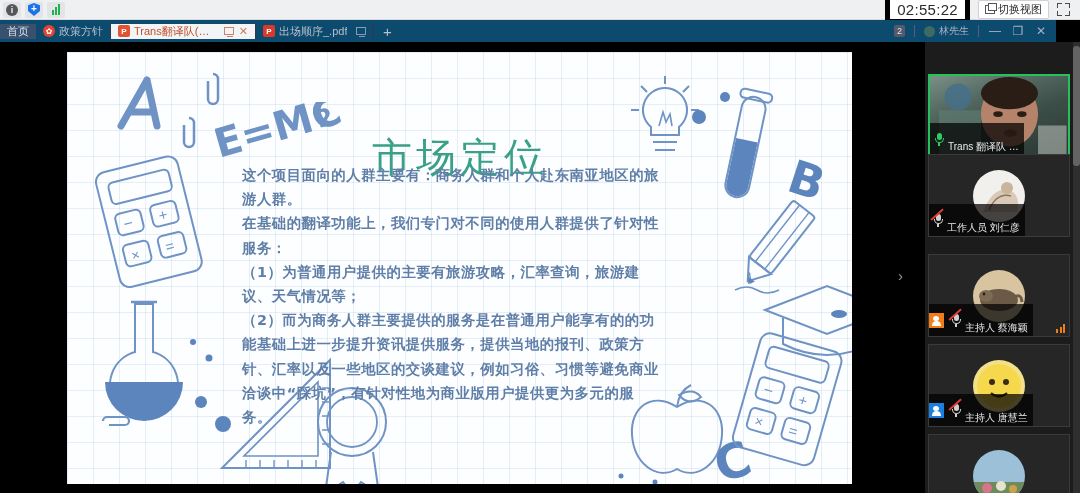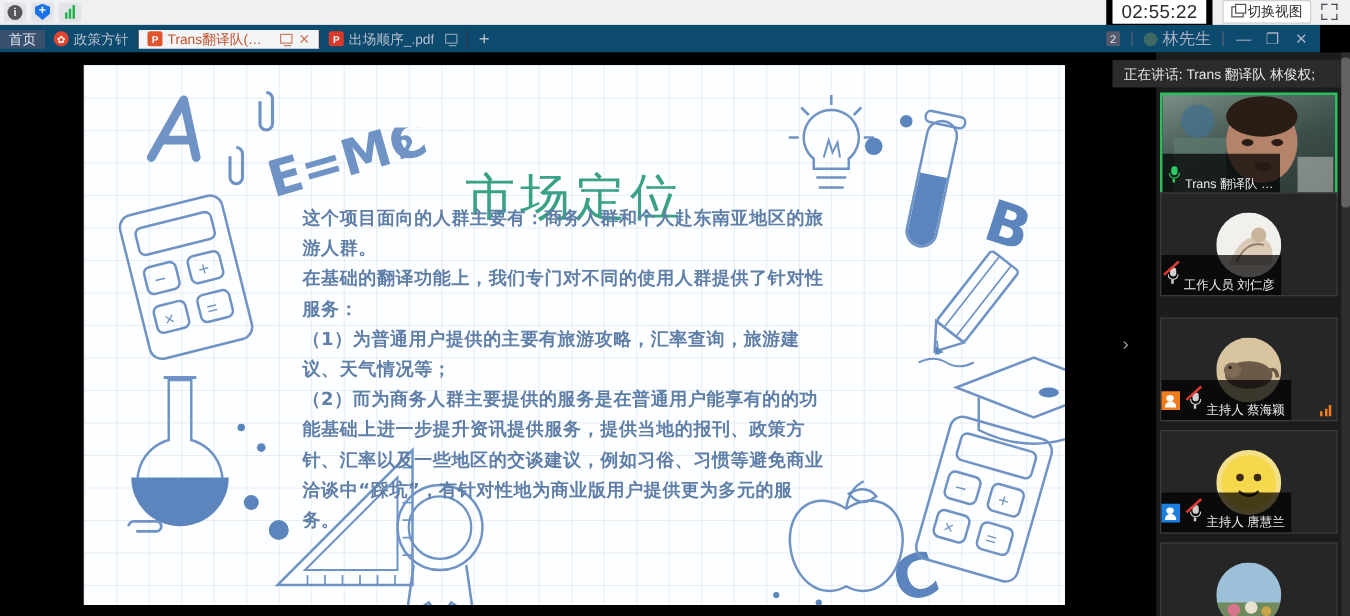--- a/index.html
+++ b/index.html
@@ -81,21 +81,21 @@
   .ico-cast { width:10px; height:8px; border:1px solid currentColor; position: relative; opacity:.7; }
   .ico-cast::after{content:"";position:absolute;left:2px;bottom:-3px;width:6px;height:1px;background:currentColor;}
   .ico-x { font-size: 11px; opacity: .75; }
   .tab-plus { width: 26px; color: #b9bfcd; font-size: 15px; display: flex; align-items: center; justify-content: center; }
 
   .tabstrip-right { margin-left: auto; display: flex; align-items: center; gap: 9px; padding-right: 8px; color: #b9bfcd; }
   .badge-num {
     background: #545a6c; color: #dfe3ec; font-size: 9px; border-radius: 2px; padding: 0 3px; line-height: 12px;
   }
   .vsep { width:1px; height:12px; background:#5a6073; }
-  .user-chip { display:flex; align-items:center; gap:4px; font-size:13px; color:#aab0c0; }
+  .user-chip { display:flex; align-items:center; gap:4px; font-size:10px; color:#aab0c0; }
   .avatar-dot { width: 11px; height: 11px; border-radius: 50%; background: #3f6a64; }
   .wc { font-size: 12px; color: #aab0c0; width: 14px; text-align: center; }
 
   
   .stage { position: absolute; left: 0; top: 42px; width: 925px; height: 451px; background: #000; }
   .slide {
     position: absolute; left: 67px; top: 10px; width: 785px; height: 432px;
     background: #fdfeff; overflow: hidden;
     background-image:
       linear-gradient(to right, rgba(150,180,215,.22) 1px, transparent 1px),
@@ -367,21 +367,20 @@
       <div class="slide-title">市场定位</div>
       <div class="slide-body">这个项目面向的人群主要有：商务人群和个人赴东南亚地区的旅游人群。
 在基础的翻译功能上，我们专门对不同的使用人群提供了针对性服务：
 （1）为普通用户提供的主要有旅游攻略，汇率查询，旅游建议、天气情况等；
 （2）而为商务人群主要提供的服务是在普通用户能享有的的功能基础上进一步提升资讯提供服务，提供当地的报刊、政策方针、汇率以及一些地区的交谈建议，例如习俗、习惯等避免商业洽谈中“踩坑”，有针对性地为商业版用户提供更为多元的服务。</div>
     </div>
   </div>
 
   <div class="vpanel">
 
-    <div class="speak-banner">正在讲话: Trans 翻译队 林俊权;</div>
     <div class="chev-expand">›</div>
 
     <div class="tile speaking" style="top:32px">
       <div class="tile-media" style="background:linear-gradient(160deg,#7a8f86 0%,#566b63 28%,#3d4f49 55%,#2b3732 100%)">
         <svg viewBox="0 0 142 83" style="width:100%;height:100%">
           <circle cx="28" cy="22" r="14" fill="#46708a" opacity=".85"></circle>
           <rect x="8" y="36" width="44" height="47" fill="#5e7a72" opacity=".7"></rect>
           <ellipse cx="82" cy="40" rx="30" ry="34" fill="#b4836a"></ellipse>
           <ellipse cx="82" cy="18" rx="30" ry="17" fill="#2a1d16"></ellipse>
           <ellipse cx="70" cy="40" rx="5" ry="3" fill="#2a1d16"></ellipse>

